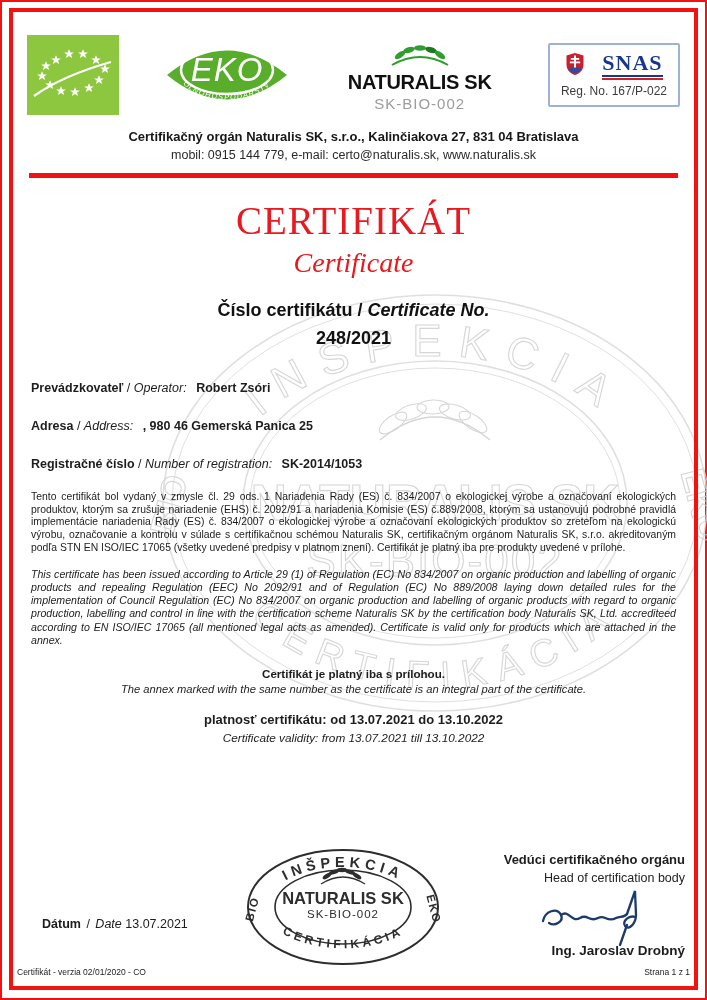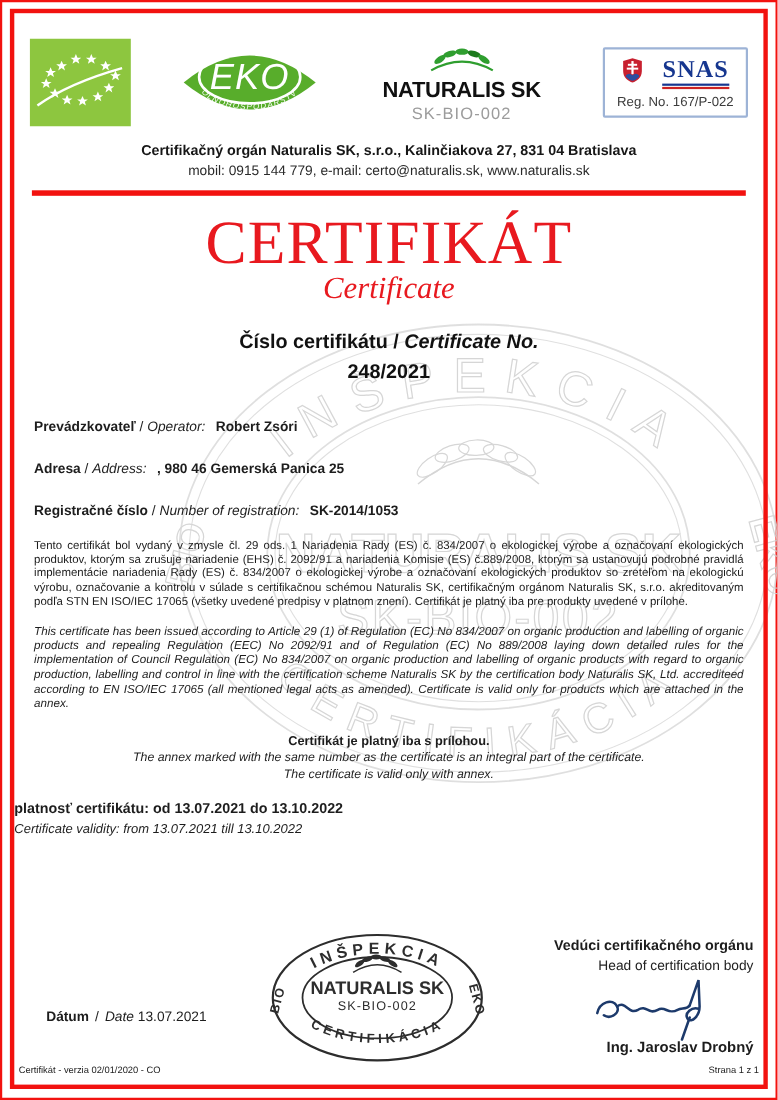--- a/index.html
+++ b/index.html
@@ -20,36 +20,36 @@
   .snastxt{font-family:"Liberation Serif",serif;font-weight:bold;font-size:22px;color:#16368f;line-height:22px;letter-spacing:1px;}
   .ul{height:2px;margin-top:1px;}
   .ul.blue{background:#16368f;}
   .ul.red{background:#c22;}
   .snasreg{font-size:12px;color:#3c3c3c;margin-top:4px;}
   .contact{text-align:center;margin-top:12px;}
   .contact .l1{font-weight:bold;font-size:13px;color:#171717;}
   .contact .l2{font-size:12.5px;margin-top:4px;color:#2a2a2a;}
   .rule{height:5px;background:#f2120f;margin:11px 16px 0 16px;}
   .title{text-align:center;font-family:"Liberation Serif",serif;color:#e8191f;}
-  .title .sk{font-size:56px;margin-top:20px;letter-spacing:1px;line-height:46px;}
+  .title .sk{font-size:39px;margin-top:20px;letter-spacing:1px;line-height:46px;}
   .title .en{font-size:28px;font-style:italic;margin-top:4px;line-height:30px;}
   .certno{text-align:center;margin-top:22px;font-size:18px;font-weight:bold;color:#111;}
   .certno .en{font-style:italic;}
   .certno .val{margin-top:7px;}
   .fields{margin:32px 18px 0 18px;font-size:12.5px;}
   .field{margin-bottom:11px;margin-top:24px;}
   .field .sk{font-weight:bold;}
   .field .en{font-style:italic;}
   .field .val{font-weight:bold;margin-left:6px;}
   .para{margin:20px 18px 0 18px;font-size:10.4px;line-height:12.7px;text-align:justify;color:#1c1c1c;}
   .para.en{font-style:italic;margin-top:13px;font-size:10.6px;line-height:13.3px;}
   .annex{text-align:center;margin-top:19px;font-size:11.6px;}
   .annex .b{font-weight:bold;line-height:15.5px;}
   .annex .i{font-style:italic;font-size:11.2px;line-height:15px;}
-  .validity{text-align:left;margin-top:15px;}
+  .validity{text-align:center;margin-top:15px;}
   .validity .sk{font-weight:bold;font-size:13px;}
   .validity .en{font-style:italic;font-size:11.8px;margin-top:4px;}
   .stamp{position:absolute;left:243px;top:846px;z-index:1;}
   .signblock{position:absolute;right:22px;top:852px;width:232px;text-align:right;z-index:1;}
   .signblock .t1{font-weight:bold;font-size:13px;}
   .signblock .t2{font-size:12.5px;margin-top:4px;color:#222;}
   .signblock .name{font-weight:bold;font-size:13.5px;margin-top:-8px;}
   .dateline{position:absolute;left:42px;top:917px;font-size:12.5px;z-index:1;}
   .dateline .sep{margin:0 2px;}
   .footer{position:absolute;left:17px;right:17px;top:967px;display:flex;justify-content:space-between;
@@ -203,21 +203,20 @@
         <span class="val">SK-2014/1053</span>
       </div>
     </div>
 
     <div class="para">Tento certifikát bol vydaný v zmysle čl. 29 ods. 1 Nariadenia Rady (ES) č. 834/2007 o ekologickej výrobe a označovaní ekologických produktov, ktorým sa zrušuje nariadenie (EHS) č. 2092/91 a nariadenia Komisie (ES) č.889/2008, ktorým sa ustanovujú podrobné pravidlá implementácie nariadenia Rady (ES) č. 834/2007 o ekologickej výrobe a označovaní ekologických produktov so zreteľom na ekologickú výrobu, označovanie a kontrolu v súlade s certifikačnou schémou Naturalis SK, certifikačným orgánom Naturalis SK, s.r.o. akreditovaným podľa STN EN ISO/IEC 17065 (všetky uvedené predpisy v platnom znení). Certifikát je platný iba pre produkty uvedené v prílohe.</div>
     <div class="para en">This certificate has been issued according to Article 29 (1) of Regulation (EC) No 834/2007 on organic production and labelling of organic products and repealing Regulation (EEC) No 2092/91 and of Regulation (EC) No 889/2008 laying down detailed rules for the implementation of Council Regulation (EC) No 834/2007 on organic production and labelling of organic products with regard to organic production, labelling and control in line with the certification scheme Naturalis SK by the certification body Naturalis SK, Ltd. accrediteed according to EN ISO/IEC 17065 (all mentioned legal acts as amended). Certificate is valid only for products which are attached in the annex.</div>
 
     <div class="annex">
       <div class="b">Certifikát je platný iba s prílohou.</div>
       <div class="i">The annex marked with the same number as the certificate is an integral part of the certificate.</div>
-      <div class="i">The certificate is valid only with annex.</div>
     </div>
 
     <div class="validity">
       <div class="sk">platnosť certifikátu: od 13.07.2021 do 13.10.2022</div>
       <div class="en">Certificate validity: from 13.07.2021 till 13.10.2022</div>
     </div>
   </div>
 
   <svg class="stamp" width="200" height="122" viewBox="0 0 200 122">
     <defs>

